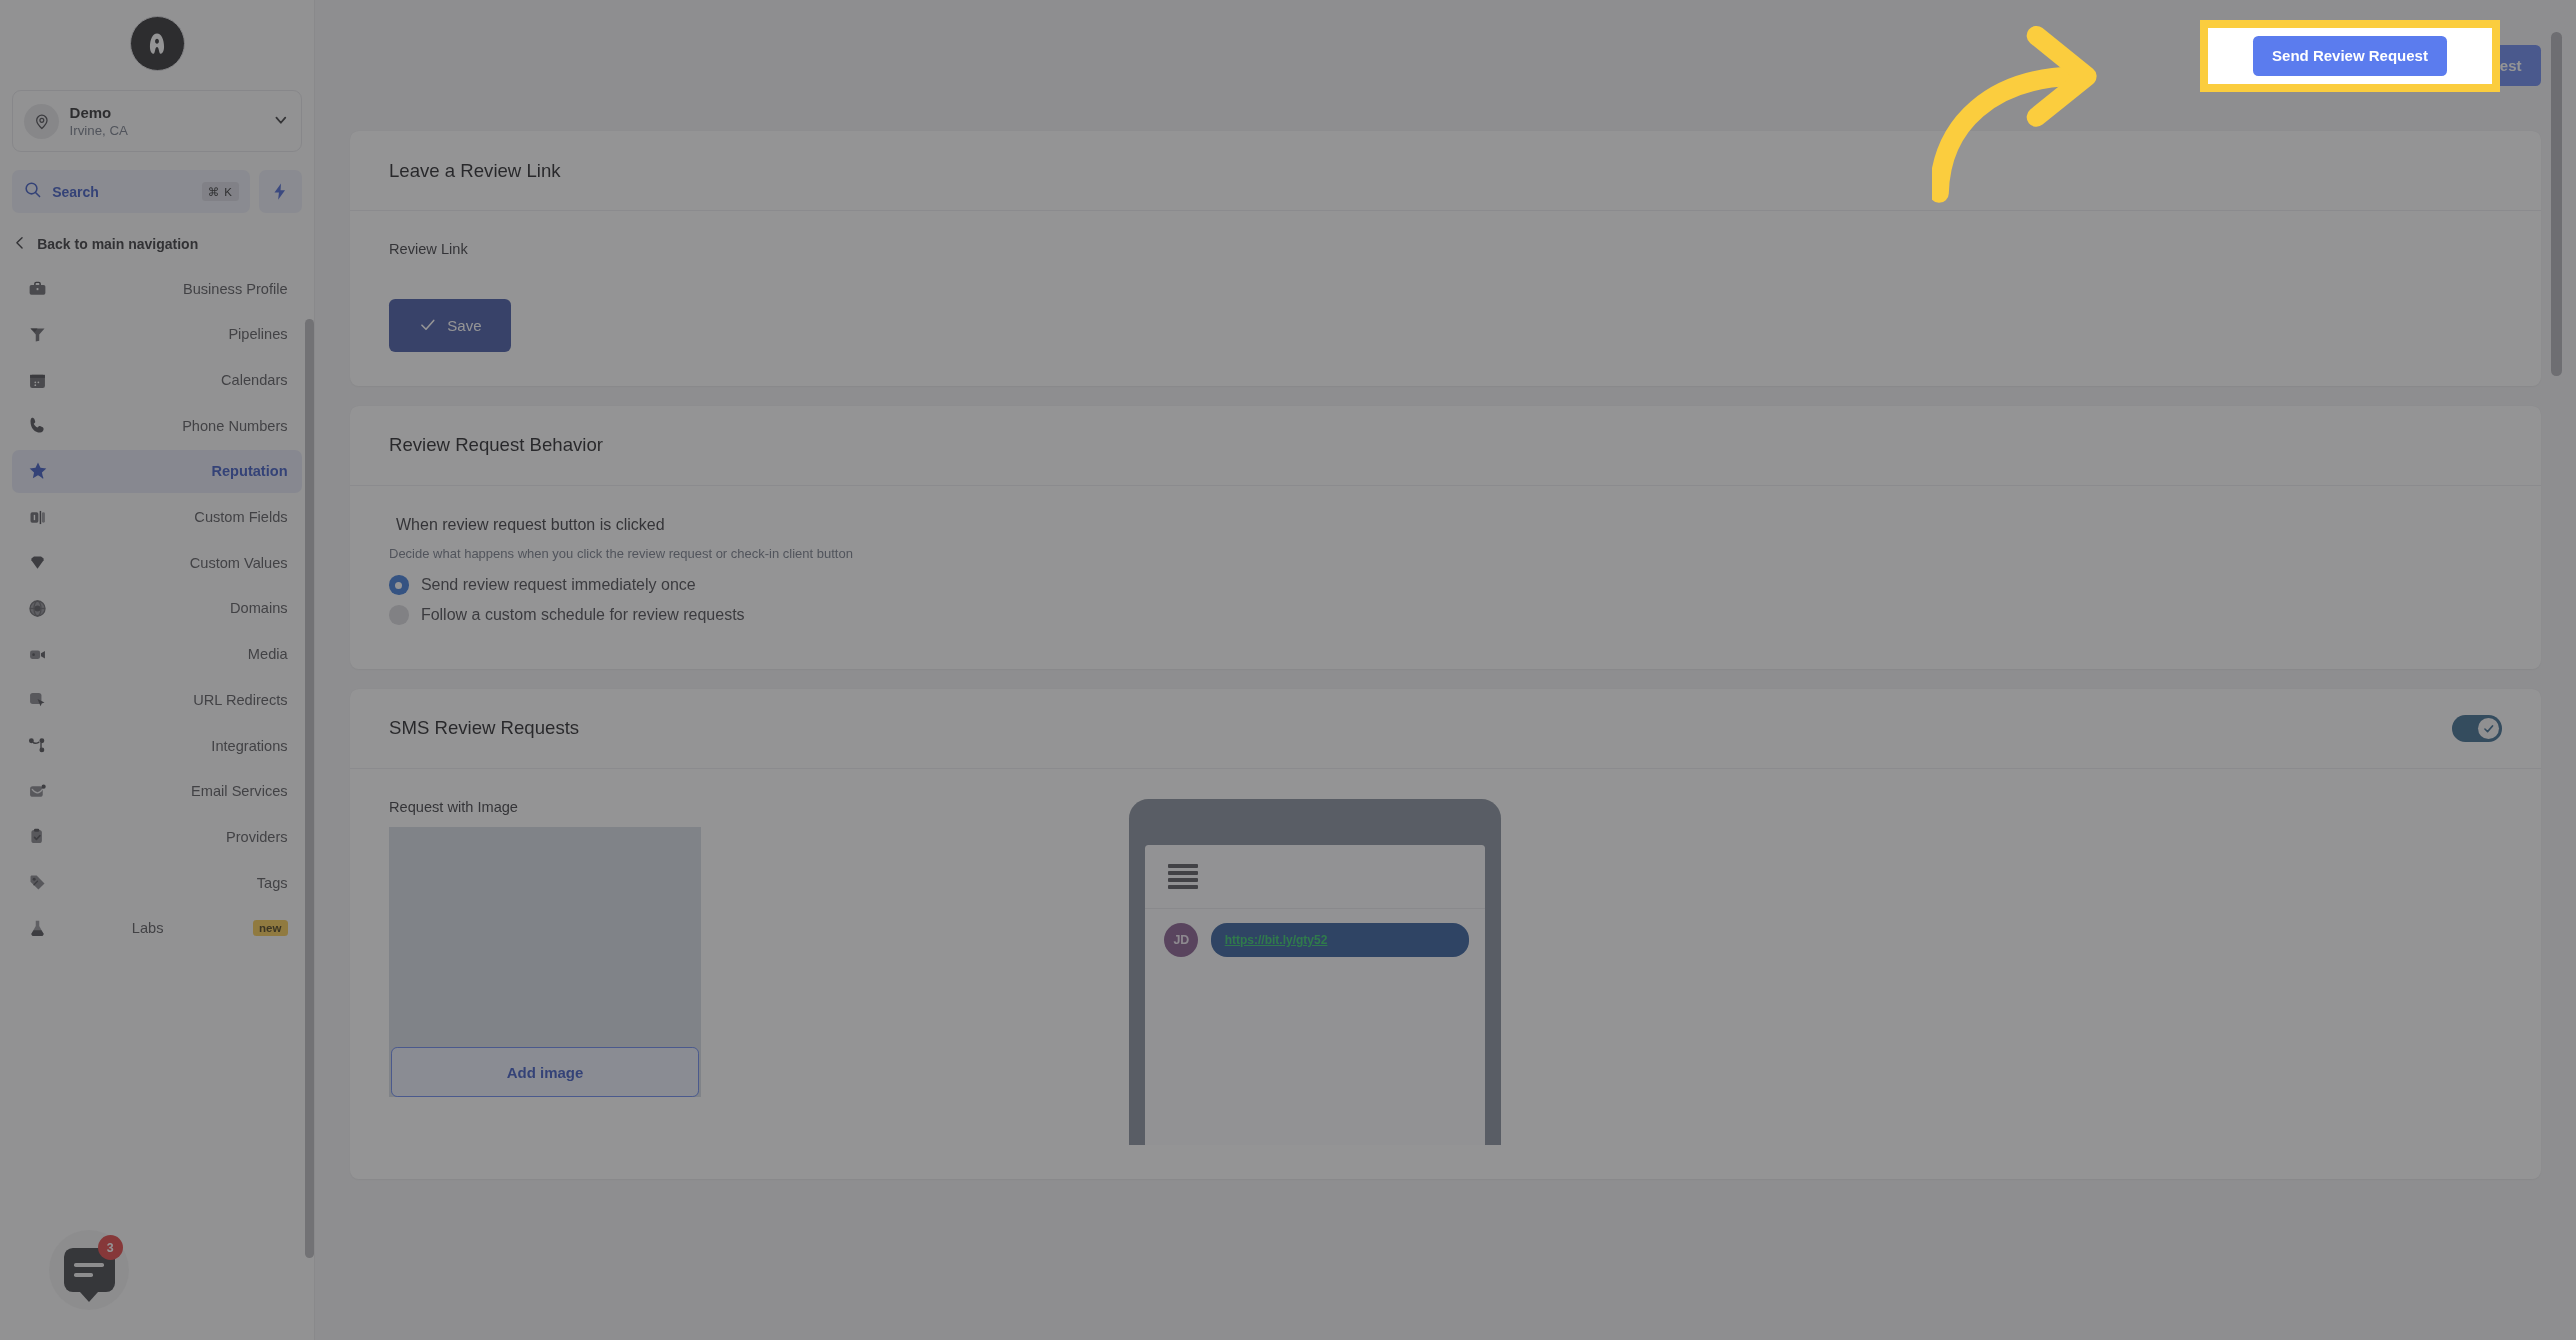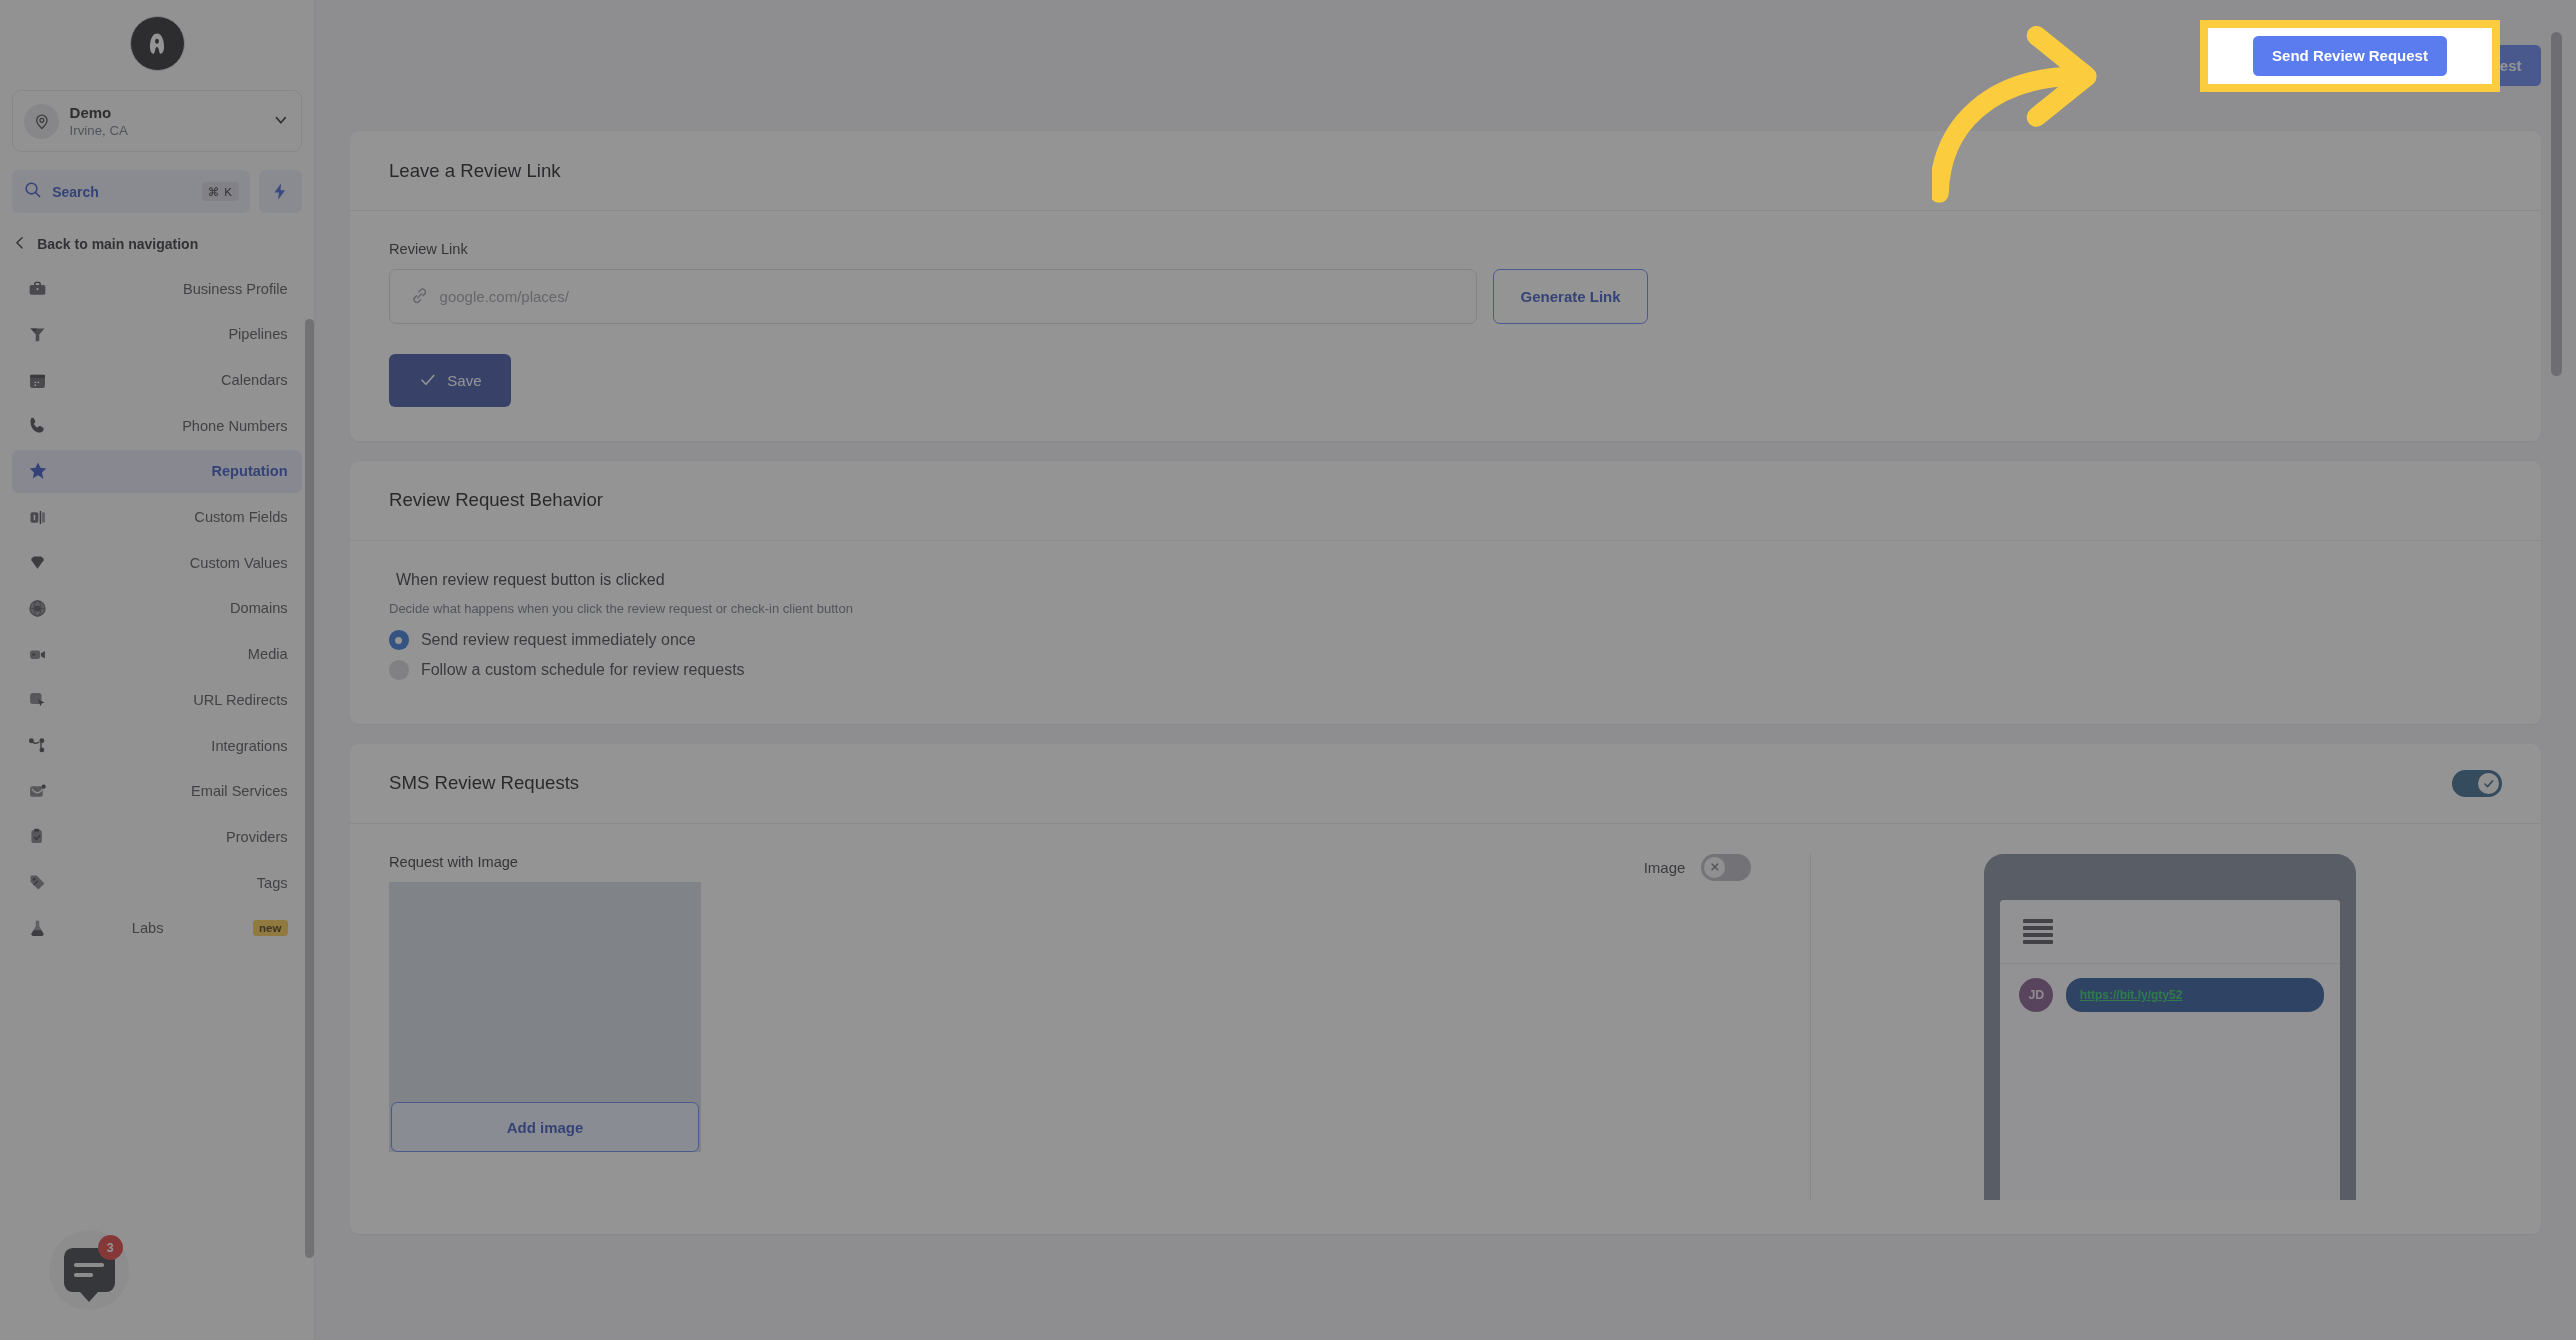--- a/index.html
+++ b/index.html
@@ -586,33 +586,20 @@
       <div class="topbar">
         <button class="btn-primary-sm">Send Review Request</button>
       </div>
 
       <section class="card">
         <div class="card-head">
           <span class="card-title">Leave a Review Link</span>
         </div>
         <div class="card-body">
           <div class="field-label">Review Link</div>
-          <div class="input-row">
-            <div class="input-wrap">
-              <span>
-                <svg width="19.5" height="19.5" viewBox="0 0 24 24" fill="none" stroke="#9a9aa1" stroke-width="1.8" stroke-linecap="round">
-                    <path d="M9.5 14.5l5-5"></path>
-                    <path d="M11 7l2-2a3.5 3.5 0 0 1 5 5l-2 2"></path>
-                    <path d="M13 17l-2 2a3.5 3.5 0 0 1-5-5l2-2"></path>
-                  </svg>
-              </span>
-              <input type="text" placeholder="google.com/places/" style="">
-            </div>
-            <button class="btn-outline">Generate Link</button>
-          </div>
           <button class="btn-save">
             <span>
               <svg width="17.7" height="17.7" viewBox="0 0 24 24" fill="none" stroke="#ffffff" stroke-width="2.2" stroke-linecap="round" stroke-linejoin="round">
                   <polyline points="4 12.5 9.5 18 20 6"></polyline>
                 </svg>
             </span>
             <span>Save</span>
           </button>
         </div>
       </section>
@@ -649,33 +636,20 @@
         <div class="card-body">
           <div class="sms-grid">
 
             <div class="sms-col-left">
               <div class="field-label">Request with Image</div>
               <div class="img-box">
                 <button class="btn-add-image">Add image</button>
               </div>
             </div>
 
-            <div class="sms-col-mid">
-              <div class="image-toggle-row">
-                <span class="image-toggle-lbl">Image</span>
-                <span class="toggle off">
-                  <span class="knob">
-                    <svg width="9.7" height="9.7" viewBox="0 0 24 24" fill="none" stroke="#6d6d73" stroke-width="3.4" stroke-linecap="round">
-                        <line x1="5" y1="5" x2="19" y2="19"></line>
-                        <line x1="19" y1="5" x2="5" y2="19"></line>
-                      </svg>
-                  </span>
-                </span>
-              </div>
-            </div>
 
             <div class="sms-col-right">
               <div class="phone">
                 <div class="phone-screen">
                   <div class="phone-top">
                     <span class="hamburger">
                       <span></span>
                         <span></span>
                         <span></span>
                         <span></span>

